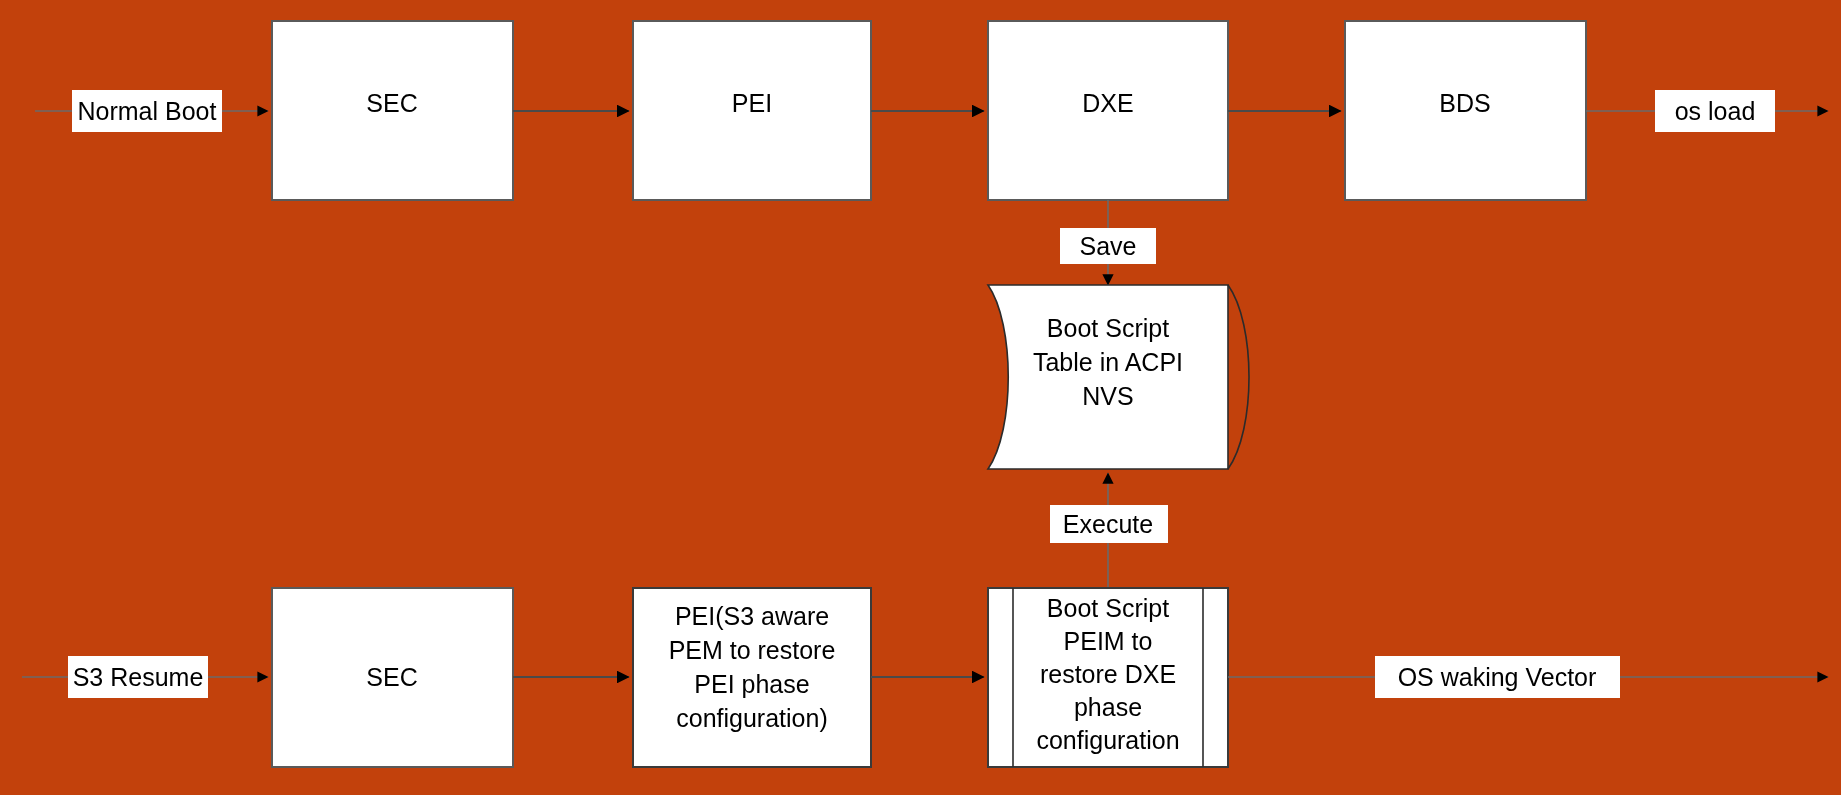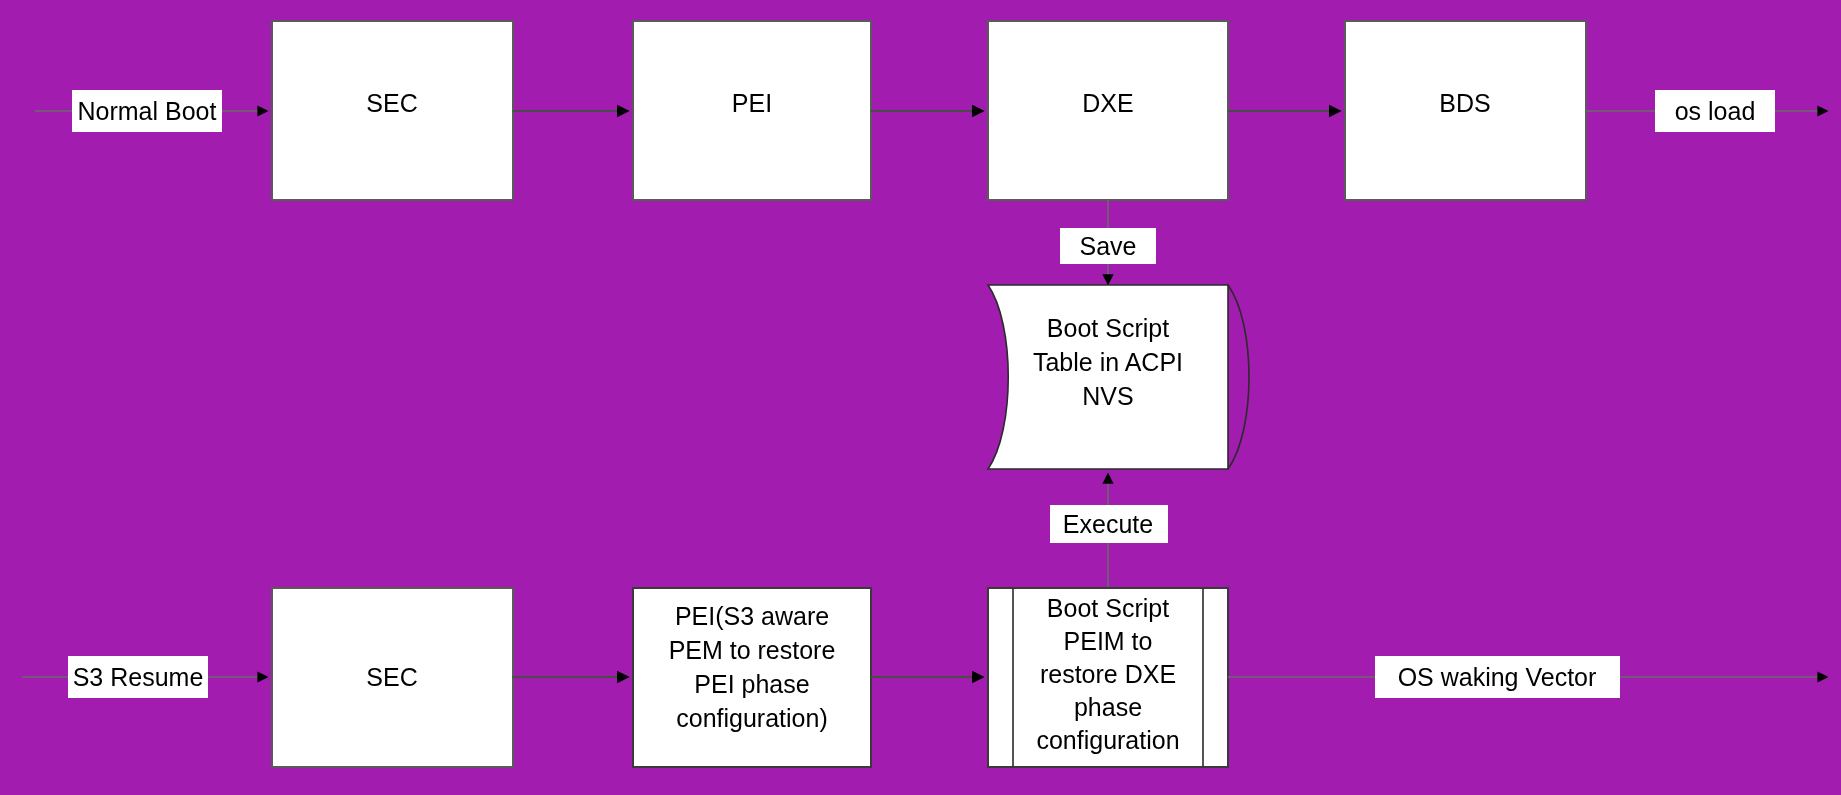--- a/index.html
+++ b/index.html
@@ -11,21 +11,21 @@
   body {
     font-family: "Liberation Sans", sans-serif;
     width: 1841px;
     height: 795px;
     overflow: hidden;
   }
   #diagram-root {
     position: relative;
     width: 1841px;
     height: 795px;
-    background: #a21caf;
+    background: #c2410c;
   }
   #diagram-svg {
     position: absolute;
     top: 0;
     left: 0;
     width: 1841px;
     height: 795px;
   }
   .flow-box-label,
   .edge-label {

